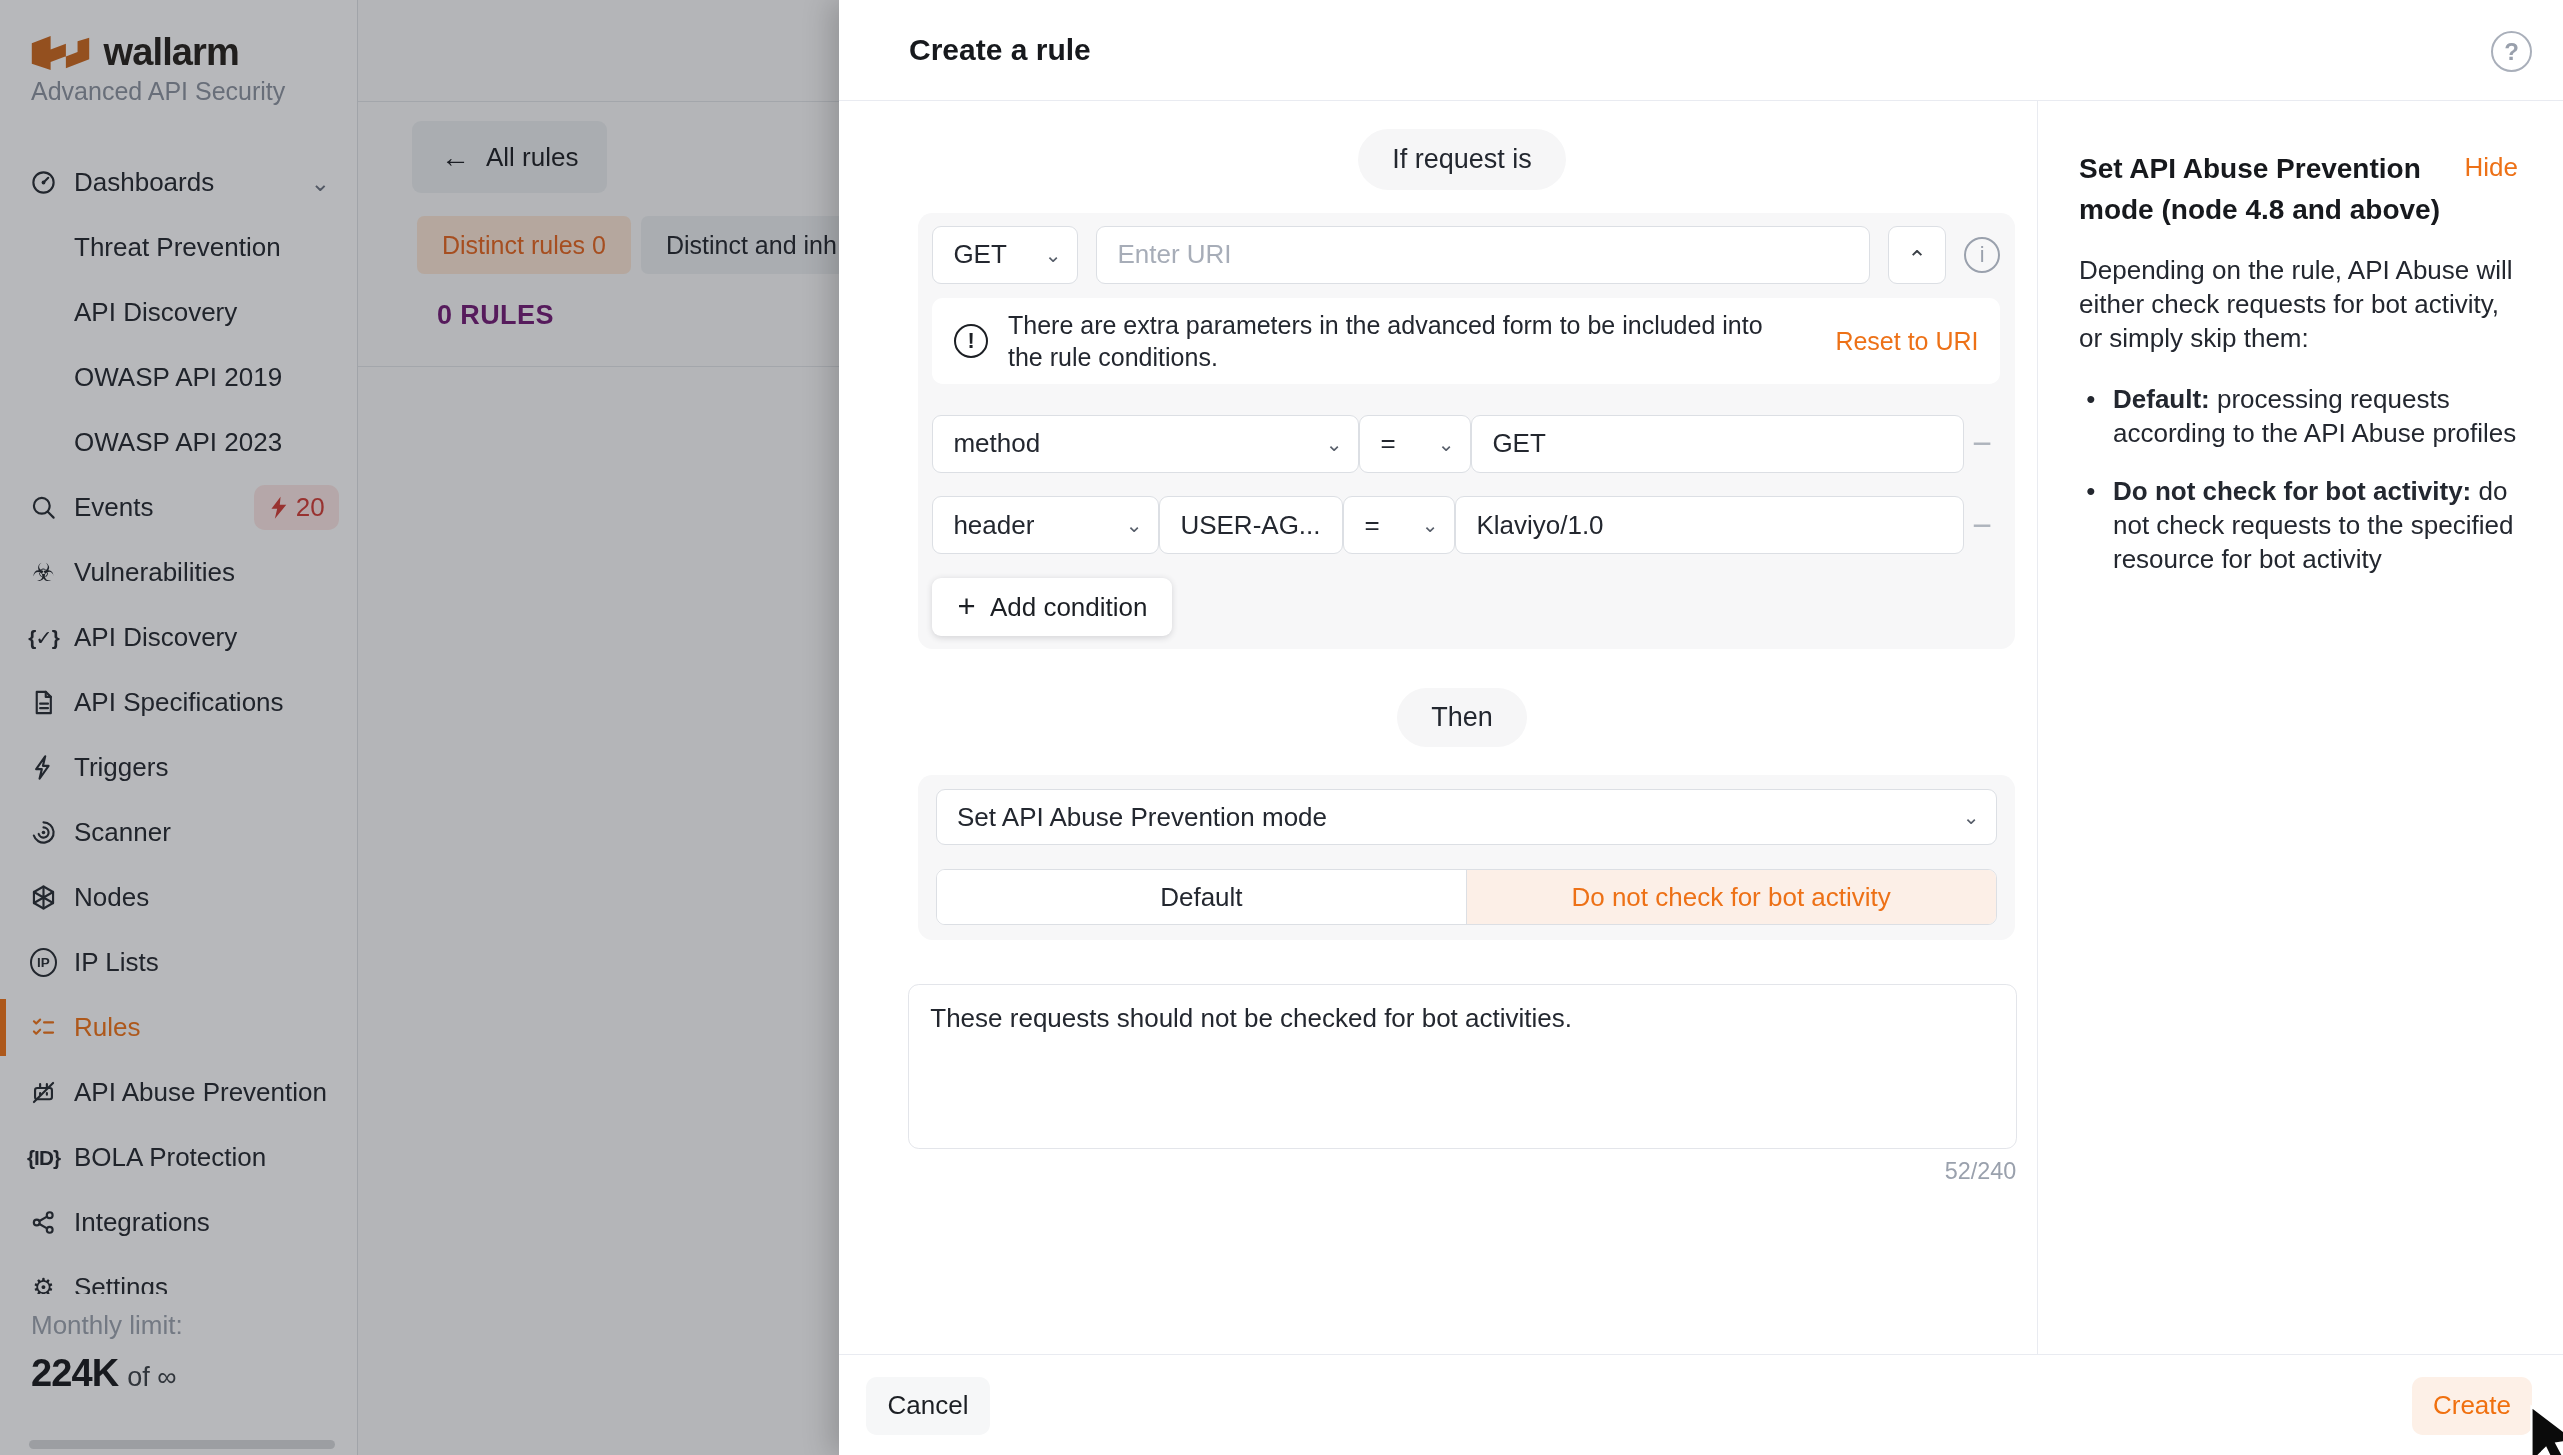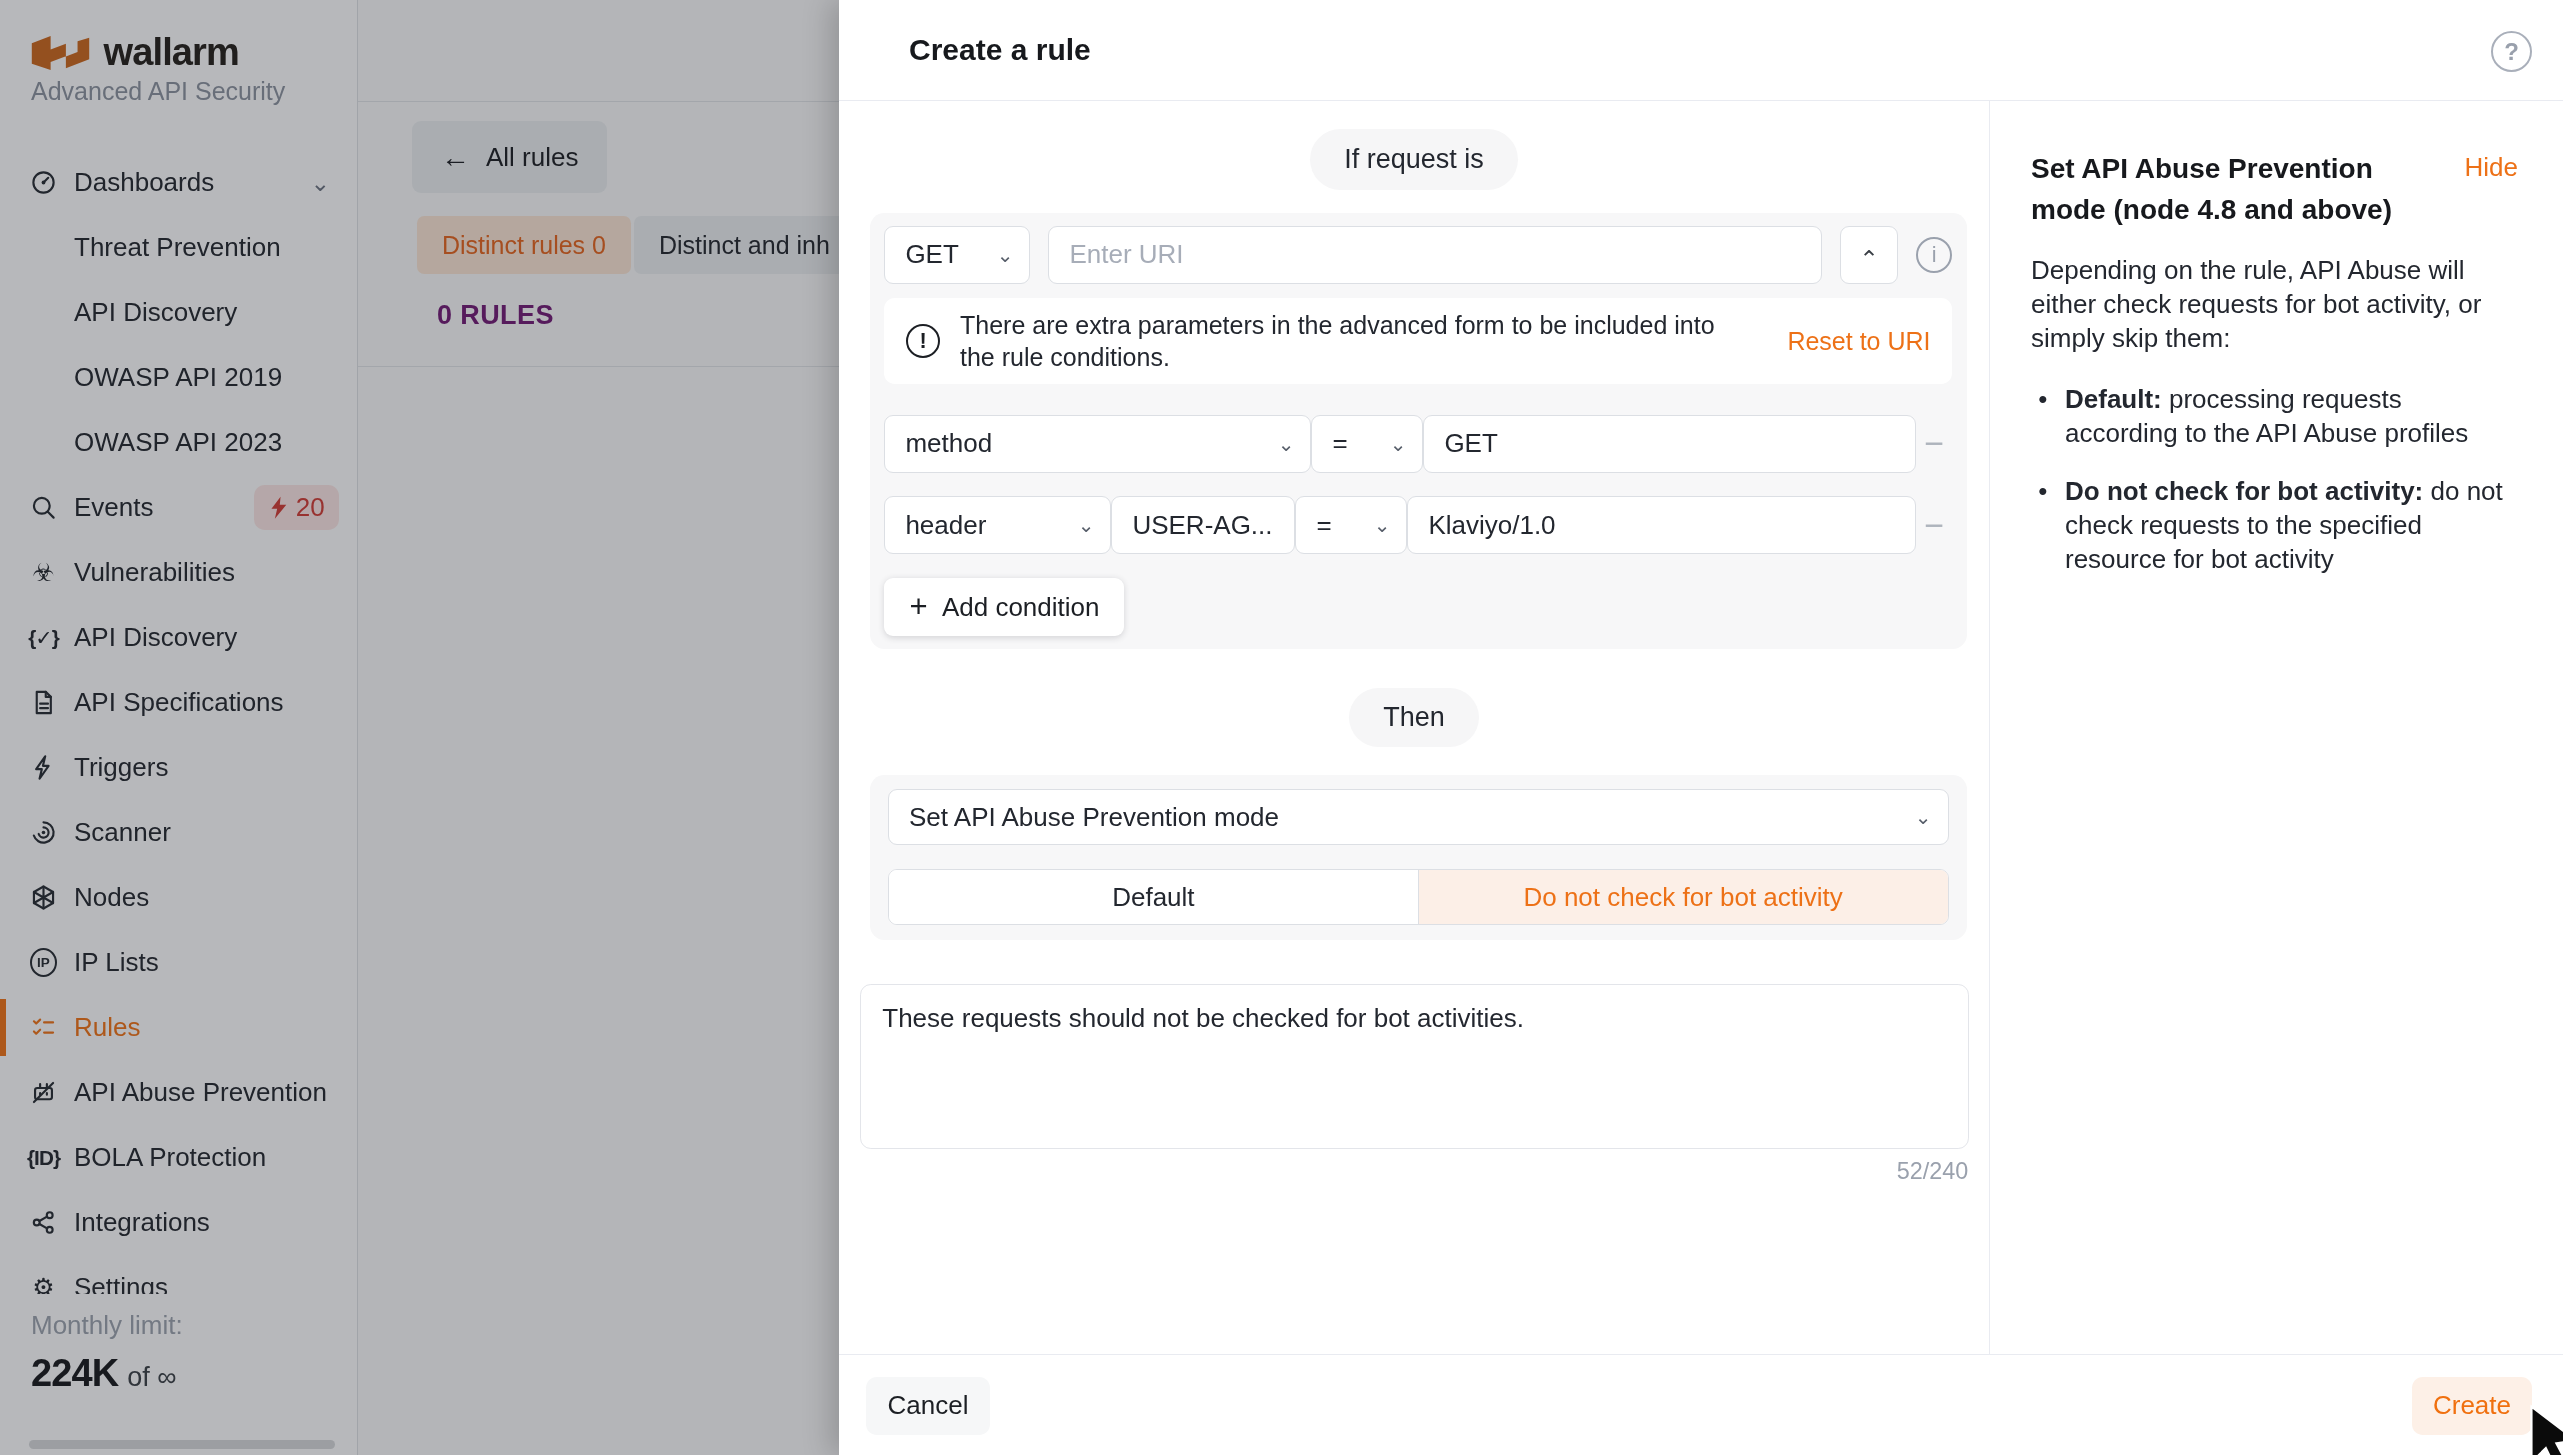--- a/index.html
+++ b/index.html
@@ -32,39 +32,39 @@
   .monthly-value b { font-size:38px; color:#17191d; margin-right:9px; letter-spacing:-0.9px; }
   .hscrollbar { position:absolute; left:29px; bottom:7.2px; width:306px; height:9px; border-radius:5.4px; background:#d4d6d9; }
 
   
   .backpage { position:absolute; left:358px; top:0; width:482px; height:1456px; background:#f6f7f8; overflow:hidden; }
   .bp-topline { position:absolute; left:0; right:0; top:101px; border-top:1.8px solid #dfe1e5; }
   .bp-allrules { position:absolute; left:54px; top:121px; height:72px; padding:0 29px; border:none;
                  background:#e9ebee; border-radius:9px; display:flex; align-items:center; gap:16px;
                  font-size:26px; color:#1c1f24; font-family:inherit; cursor:pointer; }
   .bp-arrow { font-size:29px; }
-  .bp-tabs { position:absolute; left:59px; top:216px; display:flex; gap:3px;align-items:center; }
+  .bp-tabs { position:absolute; left:59px; top:216px; display:flex; gap:10px;align-items:center; }
   .bp-tab { height:58px; padding:0 25px; display:flex; align-items:center; font-size:25px; border-radius:7.2px; cursor:pointer; white-space:nowrap; }
   .bp-tab.active { background:#f8e3d3; color:#e2641f; }
   .bp-tab.idle { background:#e9ebee; color:#23272f; width:216px; overflow:hidden; border-radius:7.2px 0 0 7.2px; }
   .bp-count { position:absolute; left:79px; top:300px; font-size:27px; font-weight:700; color:#701a75; letter-spacing:0.4px; }
   .bp-div2 { position:absolute; left:0; right:0; top:366px; border-top:1.8px solid #dfe1e5; }
 
   .overlay { position:absolute; left:0; top:0; width:839px; height:1456px; background:rgba(27,30,35,.30); z-index:5; }
 
   
   .modal { position:absolute; left:839px; top:0; right:0; height:1456px; background:#fff; z-index:10;
            display:flex; flex-direction:column; box-shadow:-9px 0 27px rgba(0,0,0,.18); }
   .modal-header { height:101px; flex:0 0 101px; border-bottom:1.8px solid #e9ebf1; display:flex; align-items:center; }
   .modal-title { font-size:30px; font-weight:700; color:#17191d; padding-left:70px; }
   .help-circle { position:absolute; top:31px; right:31px; width:41px; height:41px; border:2.7px solid #a9afba;
                  border-radius:50%; display:flex; align-items:center; justify-content:center;
                  font-size:24px; font-weight:700; color:#99a0ac; cursor:pointer; background:#fff; }
   .modal-body { flex:1 1 auto; display:flex; min-height:0; }
-  .main-col { width:1151px; flex:0 0 1151px; border-right:1.8px solid #e9ebf1; position:relative; }
+  .main-col { width:1151px; flex:0 0 1151px; border-right:1.8px solid #e9ebf1; position:relative;margin-left:48px; }
   .pill { margin:28px auto 0; width:max-content; height:61px; padding:0 34px; background:#f6f6f7;
           border-radius:32px; display:flex; align-items:center; font-size:27px; color:#23272f; }
   .pill.then { margin-top:39px; height:59px; }
 
   .panel { margin:23.4px 22.5px 0 31px; background:#f7f7f8; border-radius:14.4px; padding:12.6px 14.4px; }
   .panel2 { margin-top:28px; padding:14.4px 18px 14.4px 18px; }
 
   .uri-row { display:flex; align-items:center; gap:18px; }
   .sel { height:58px; background:#fff; border:1.8px solid #dcdfe4; border-radius:9px;
          display:flex; align-items:center; padding:0 16px 0 20px; font-size:26px; color:#23272f; cursor:pointer; }

